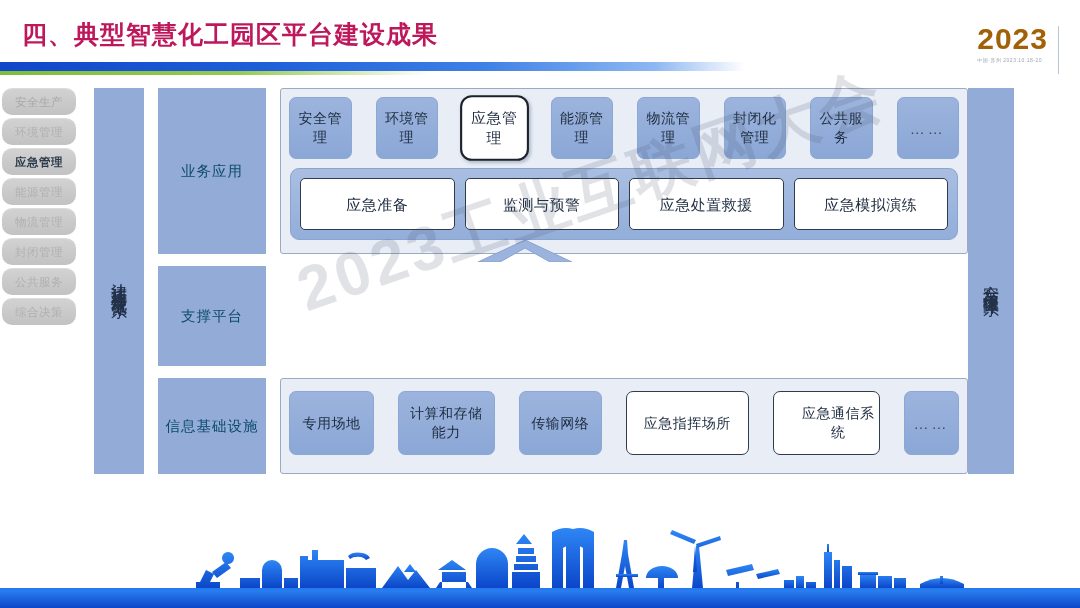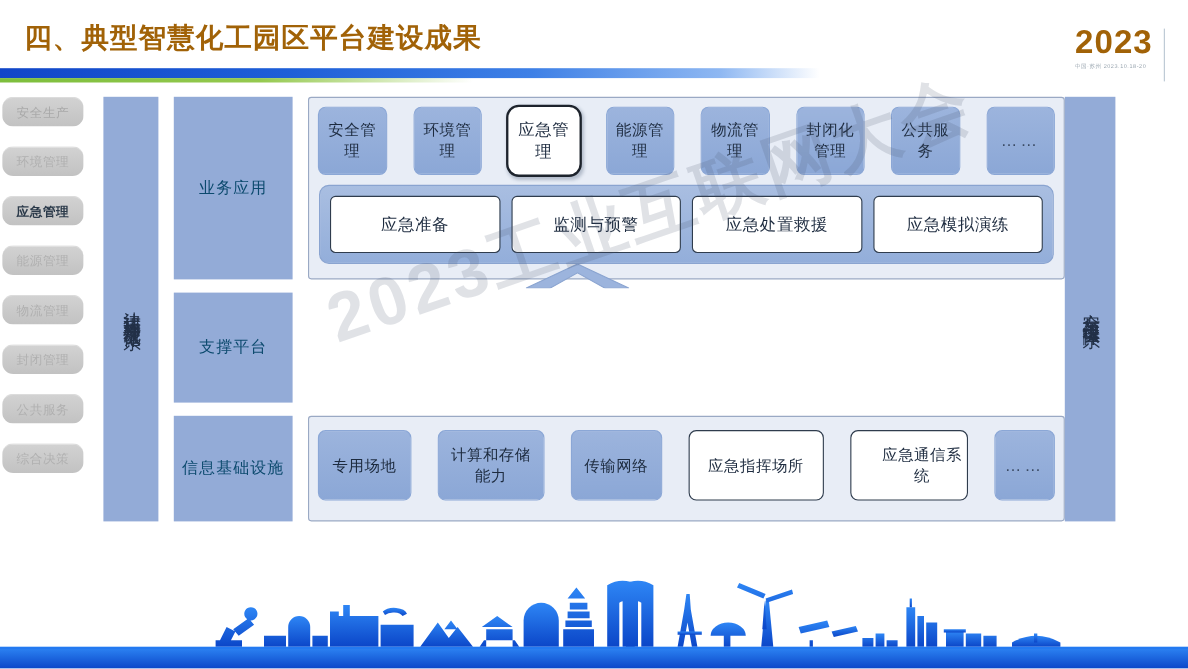--- a/index.html
+++ b/index.html
@@ -15,21 +15,21 @@
     background: #ffffff;
     overflow: hidden;
   }
 
   
   #page-title {
     position: absolute;
     left: 22px; top: 18px;
     font-size: 25px;
     font-weight: bold;
-    color: #a16207;
+    color: #be185d;
     letter-spacing: 1px;
     white-space: nowrap;
   }
   #divider-blue {
     position: absolute;
     left: 0; top: 62px;
     width: 745px; height: 9px;
     background: linear-gradient(to right, #1146C8 0%, #1E5FD8 35%, #3E80E6 65%, #8FB8F2 88%, rgba(200,225,250,0) 100%);
   }
   #divider-green {
@@ -67,21 +67,21 @@
     margin-top: 1px; white-space: nowrap;
   }
   .logo-tag {
     font-size: 7px; color: #4E86CF; letter-spacing: .4px;
     margin-top: 2px; white-space: nowrap;
   }
 
   
   #left-menu { position: absolute; left: 2px; top: 88px; width: 74px; }
   .menu-item {
-    height: 27px; margin-bottom: 18px;
+    height: 27px; margin-bottom: 3px;
     background: linear-gradient(to bottom,#d2d2d2,#c2c2c2);
     display: flex; align-items: center; justify-content: center;
     font-size: 11.5px; color: #b0b0b0; letter-spacing: .5px;
     border-top: 1px solid #dcdcdc;
     border-radius: 10px;
   }
   .menu-item.active { color: #2b3a4a; font-weight: bold; }
   .menu-item.dim1 { color: #a9a9a9; }
 
   

